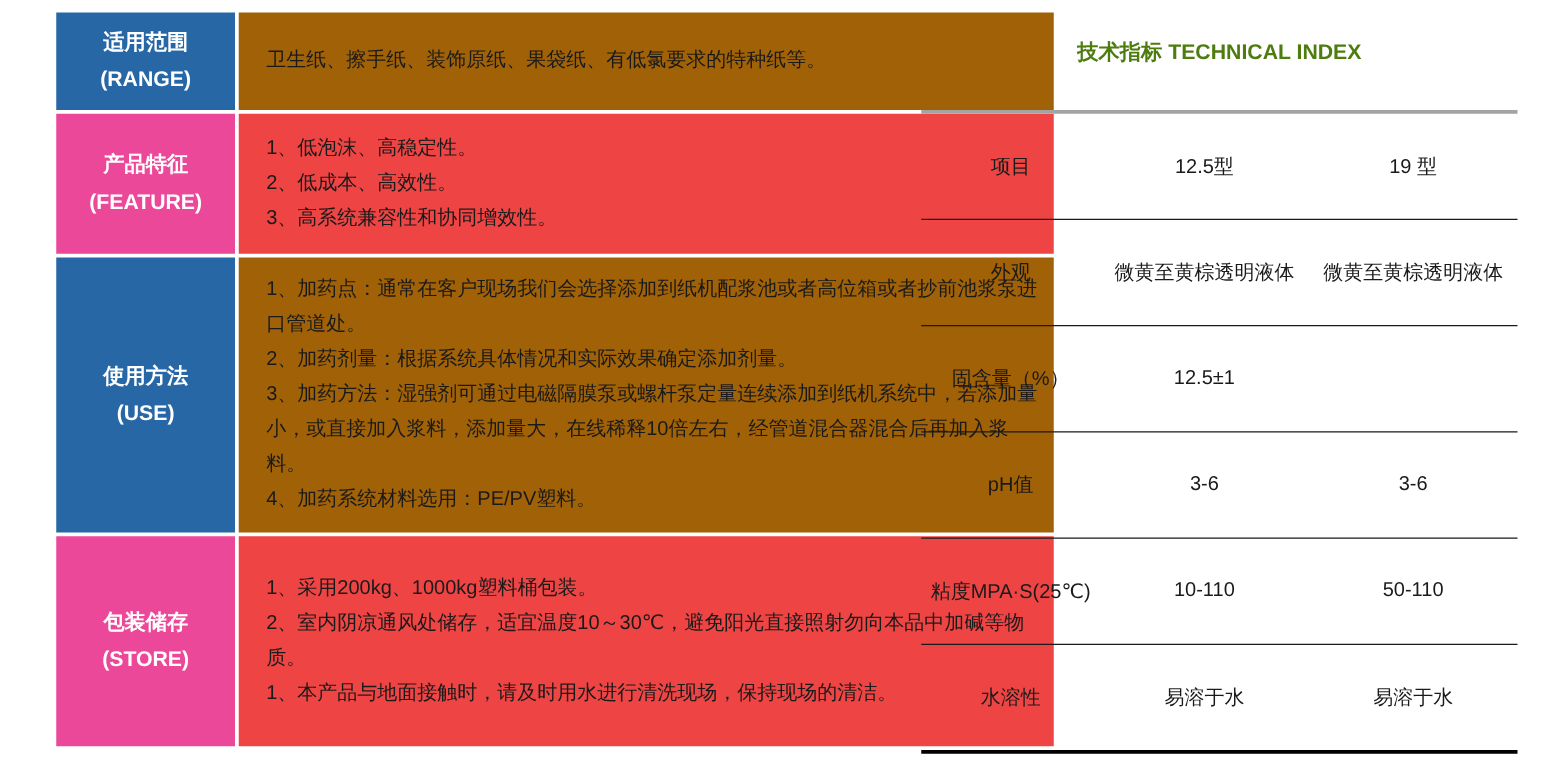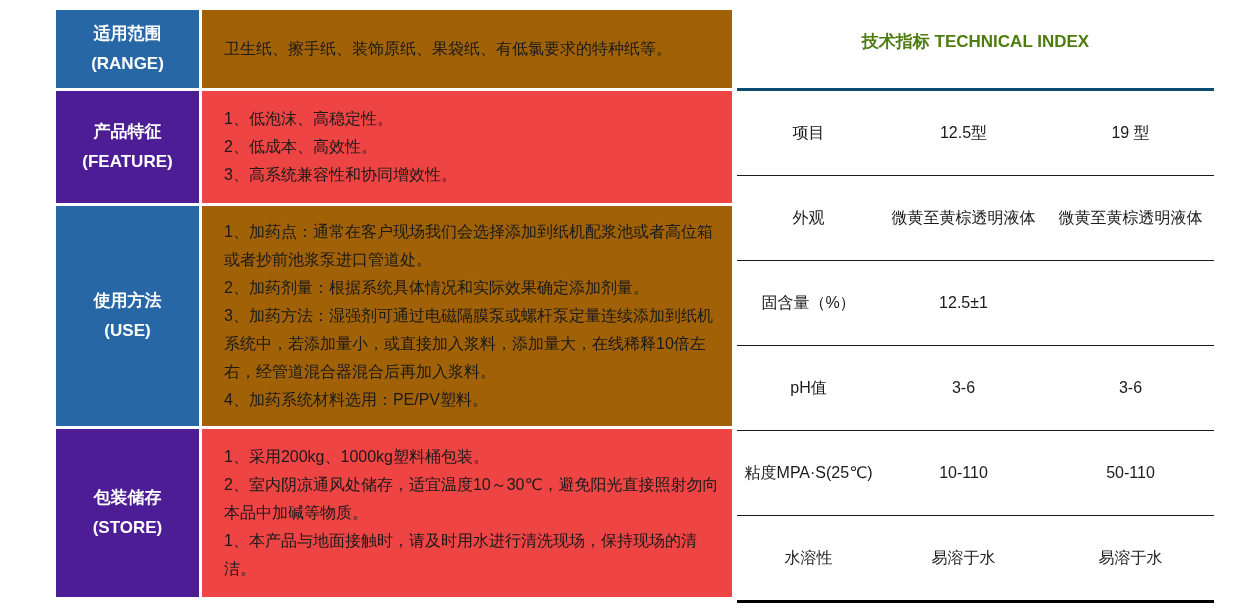--- a/index.html
+++ b/index.html
@@ -12,42 +12,42 @@
     position: relative;
     width: 1254px;
     height: 615px;
     background: #ffffff;
     overflow: hidden;
   }
 
   
   .spec-table {
     position: absolute;
-    left: 56px;
+    left: 45px;
     top: 10px;
-    width: 676px;
+    width: 798px;
     display: grid;
     grid-template-columns: 143px 1fr;
     grid-template-rows: 78px 112px 220px 168px;
     gap: 3px;
     border-radius: 32px;
   }
   .hcell {
     color: #ffffff;
     font-weight: bold;
     font-size: 17px;
     line-height: 30px;
     display: flex;
     flex-direction: column;
     align-items: center;
     justify-content: center;
     text-align: center;
   }
   .hcell.blue  { background: #2767a5; }
-  .hcell.green { background: #4c1d95; }
+  .hcell.green { background: #ec4899; }
   .ccell {
     display: flex;
     flex-direction: column;
     justify-content: center;
     padding: 6px 10px 6px 22px;
     box-sizing: border-box;
     color: #1a1a1a;
     font-size: 16px;
     line-height: 28px;
   }
@@ -67,21 +67,21 @@
     display: flex;
     align-items: flex-start;
     justify-content: center;
     padding-top: 20px;
     box-sizing: border-box;
     font-size: 17px;
     font-weight: bold;
     color: #4d7c0f;
   }
   .tech-table {
-    border-top: 3px solid #0c4a6e;
+    border-top: 3px solid #a3a3a3;
     border-bottom: 3px solid #000000;
   }
   .tech-row {
     display: grid;
     grid-template-columns: 143px 167px 167px;
     height: 84px;
     border-bottom: 1px solid #1a1a1a;
   }
   .tech-row:last-child { border-bottom: none; }
   .tech-cell {

